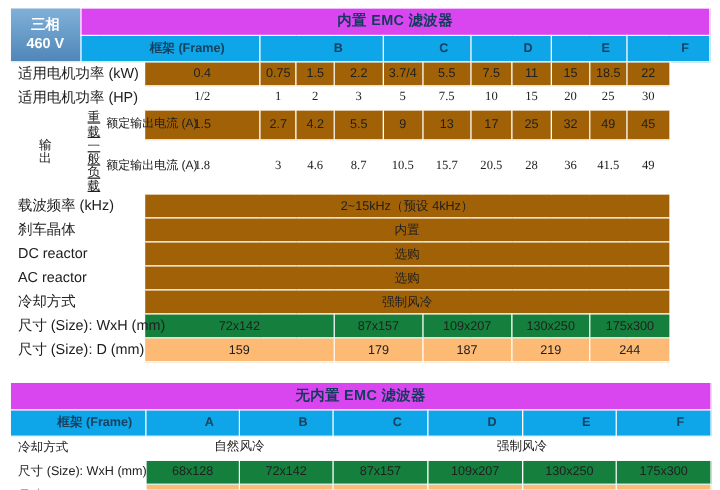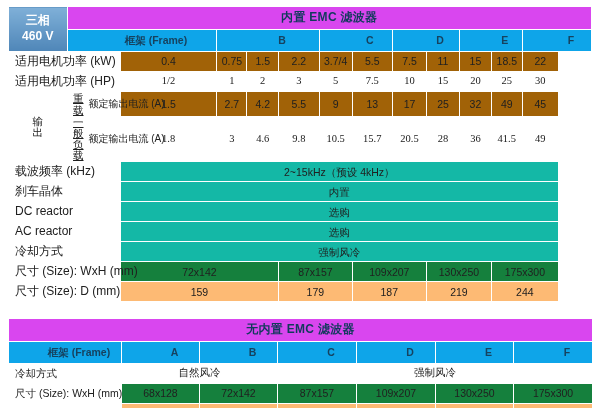--- a/index.html
+++ b/index.html
@@ -95,21 +95,21 @@
     text-align: center;
   }
   .val {
     background: #ffffff;
     font-family: Liberation Serif, serif;
   }
   .val-alt {
     background: #a16207;
   }
   .wide-note {
-    background: #14b8a6;
+    background: #a16207;
   }
   .sz-a { background:#fdba74; }
   .sz-b { background:#15803d; }
   .second-table {
     position: absolute;
     left: 8px;
     top: 318px;
     width: 584px;
   }
   .lbl2 {
@@ -209,21 +209,21 @@
       <td class="val-alt">49</td>
       <td class="val-alt">45</td>
     </tr>
 
     <tr>
       <td class="label-mid" style="line-height:1.05">一般<br>负载</td>
       <td class="label-sub">额定输出电流 (A)</td>
       <td class="val">1.8</td>
       <td class="val">3</td>
       <td class="val">4.6</td>
-      <td class="val">9.8</td>
+      <td class="val">8.7</td>
       <td class="val">10.5</td>
       <td class="val">15.7</td>
       <td class="val">20.5</td>
       <td class="val">28</td>
       <td class="val">36</td>
       <td class="val">41.5</td>
       <td class="val">49</td>
     </tr>
 
     <tr>

